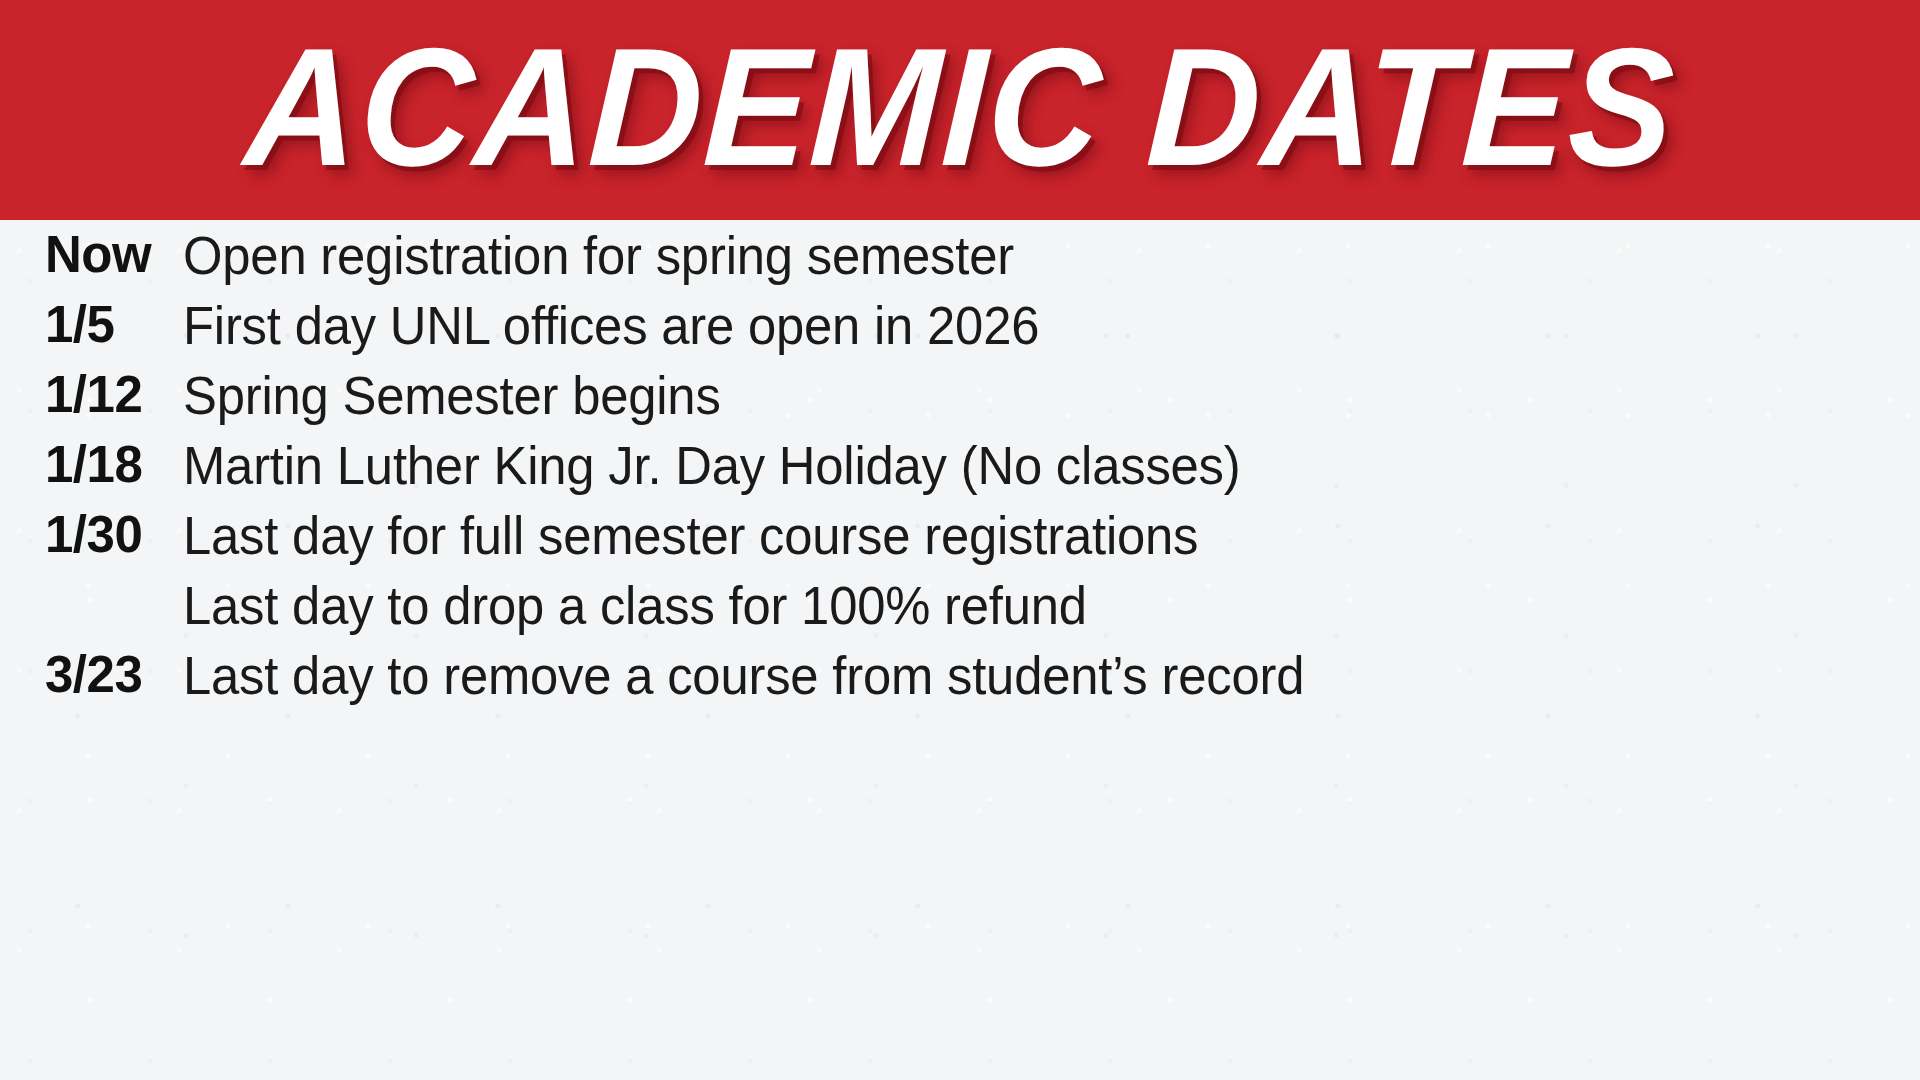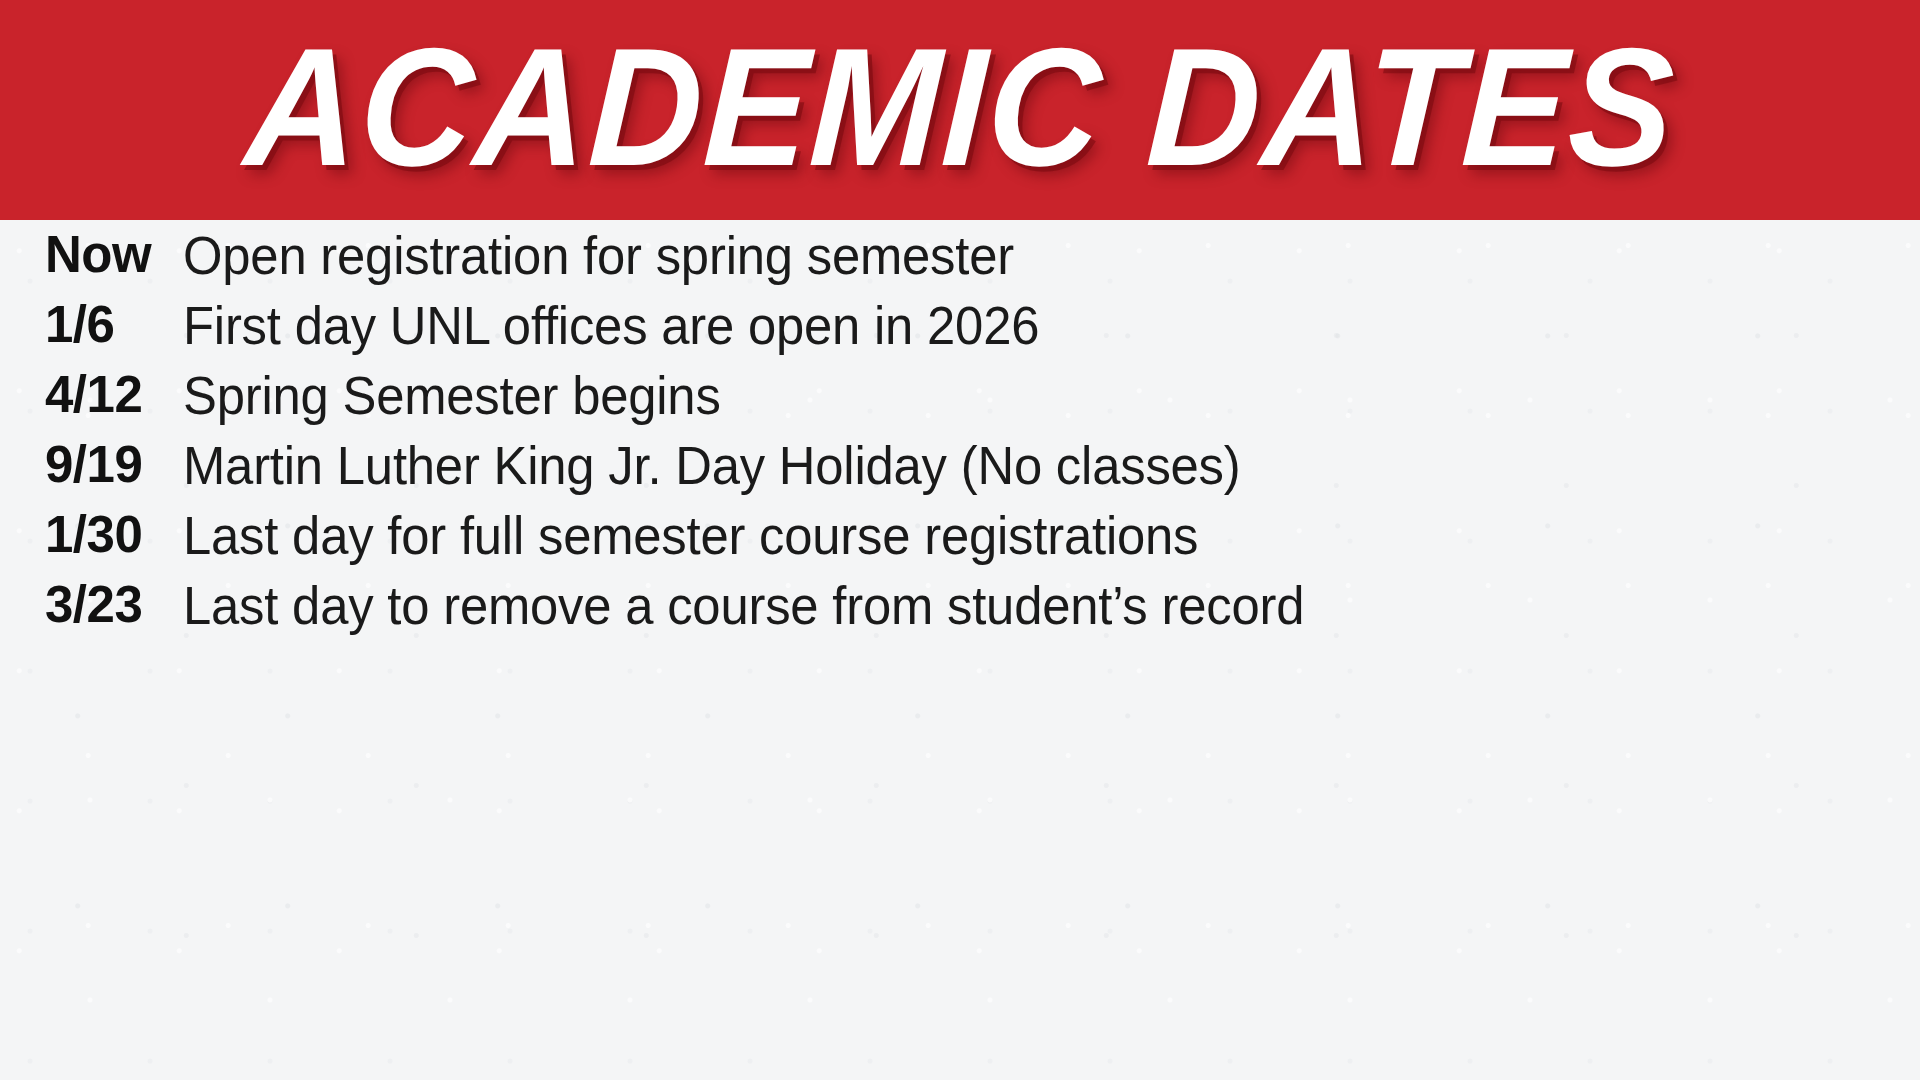--- a/index.html
+++ b/index.html
@@ -113,40 +113,44 @@
 <div class="paper-texture"></div>
 
 <div class="dates-list">
 
   <div class="date-row">
     <div class="date-cell">Now</div>
     <div class="desc-cell">Open registration for spring semester</div>
   </div>
 
   <div class="date-row">
-    <div class="date-cell">1/6</div>
+    <div class="date-cell">1/5</div>
     <div class="desc-cell">First day UNL offices are open in 2026</div>
   </div>
 
   <div class="date-row">
-    <div class="date-cell">4/12</div>
+    <div class="date-cell">1/12</div>
     <div class="desc-cell">Spring Semester begins</div>
   </div>
 
 
   <div class="date-row">
-    <div class="date-cell">9/19</div>
+    <div class="date-cell">1/18</div>
     <div class="desc-cell">Martin Luther King Jr. Day Holiday (No classes)</div>
   </div>
 
   <div class="date-row">
     <div class="date-cell">1/30</div>
     <div class="desc-cell">Last day for full semester course registrations</div>
   </div>
 
+  <div class="date-row">
+    <div class="date-cell empty"></div>
+    <div class="desc-cell">Last day to drop a class for 100% refund</div>
+  </div>
 
   <div class="date-row">
     <div class="date-cell">3/23</div>
     <div class="desc-cell">Last day to remove a course from student’s record</div>
   </div>
 
 
 </div>
 
 </body></html>

